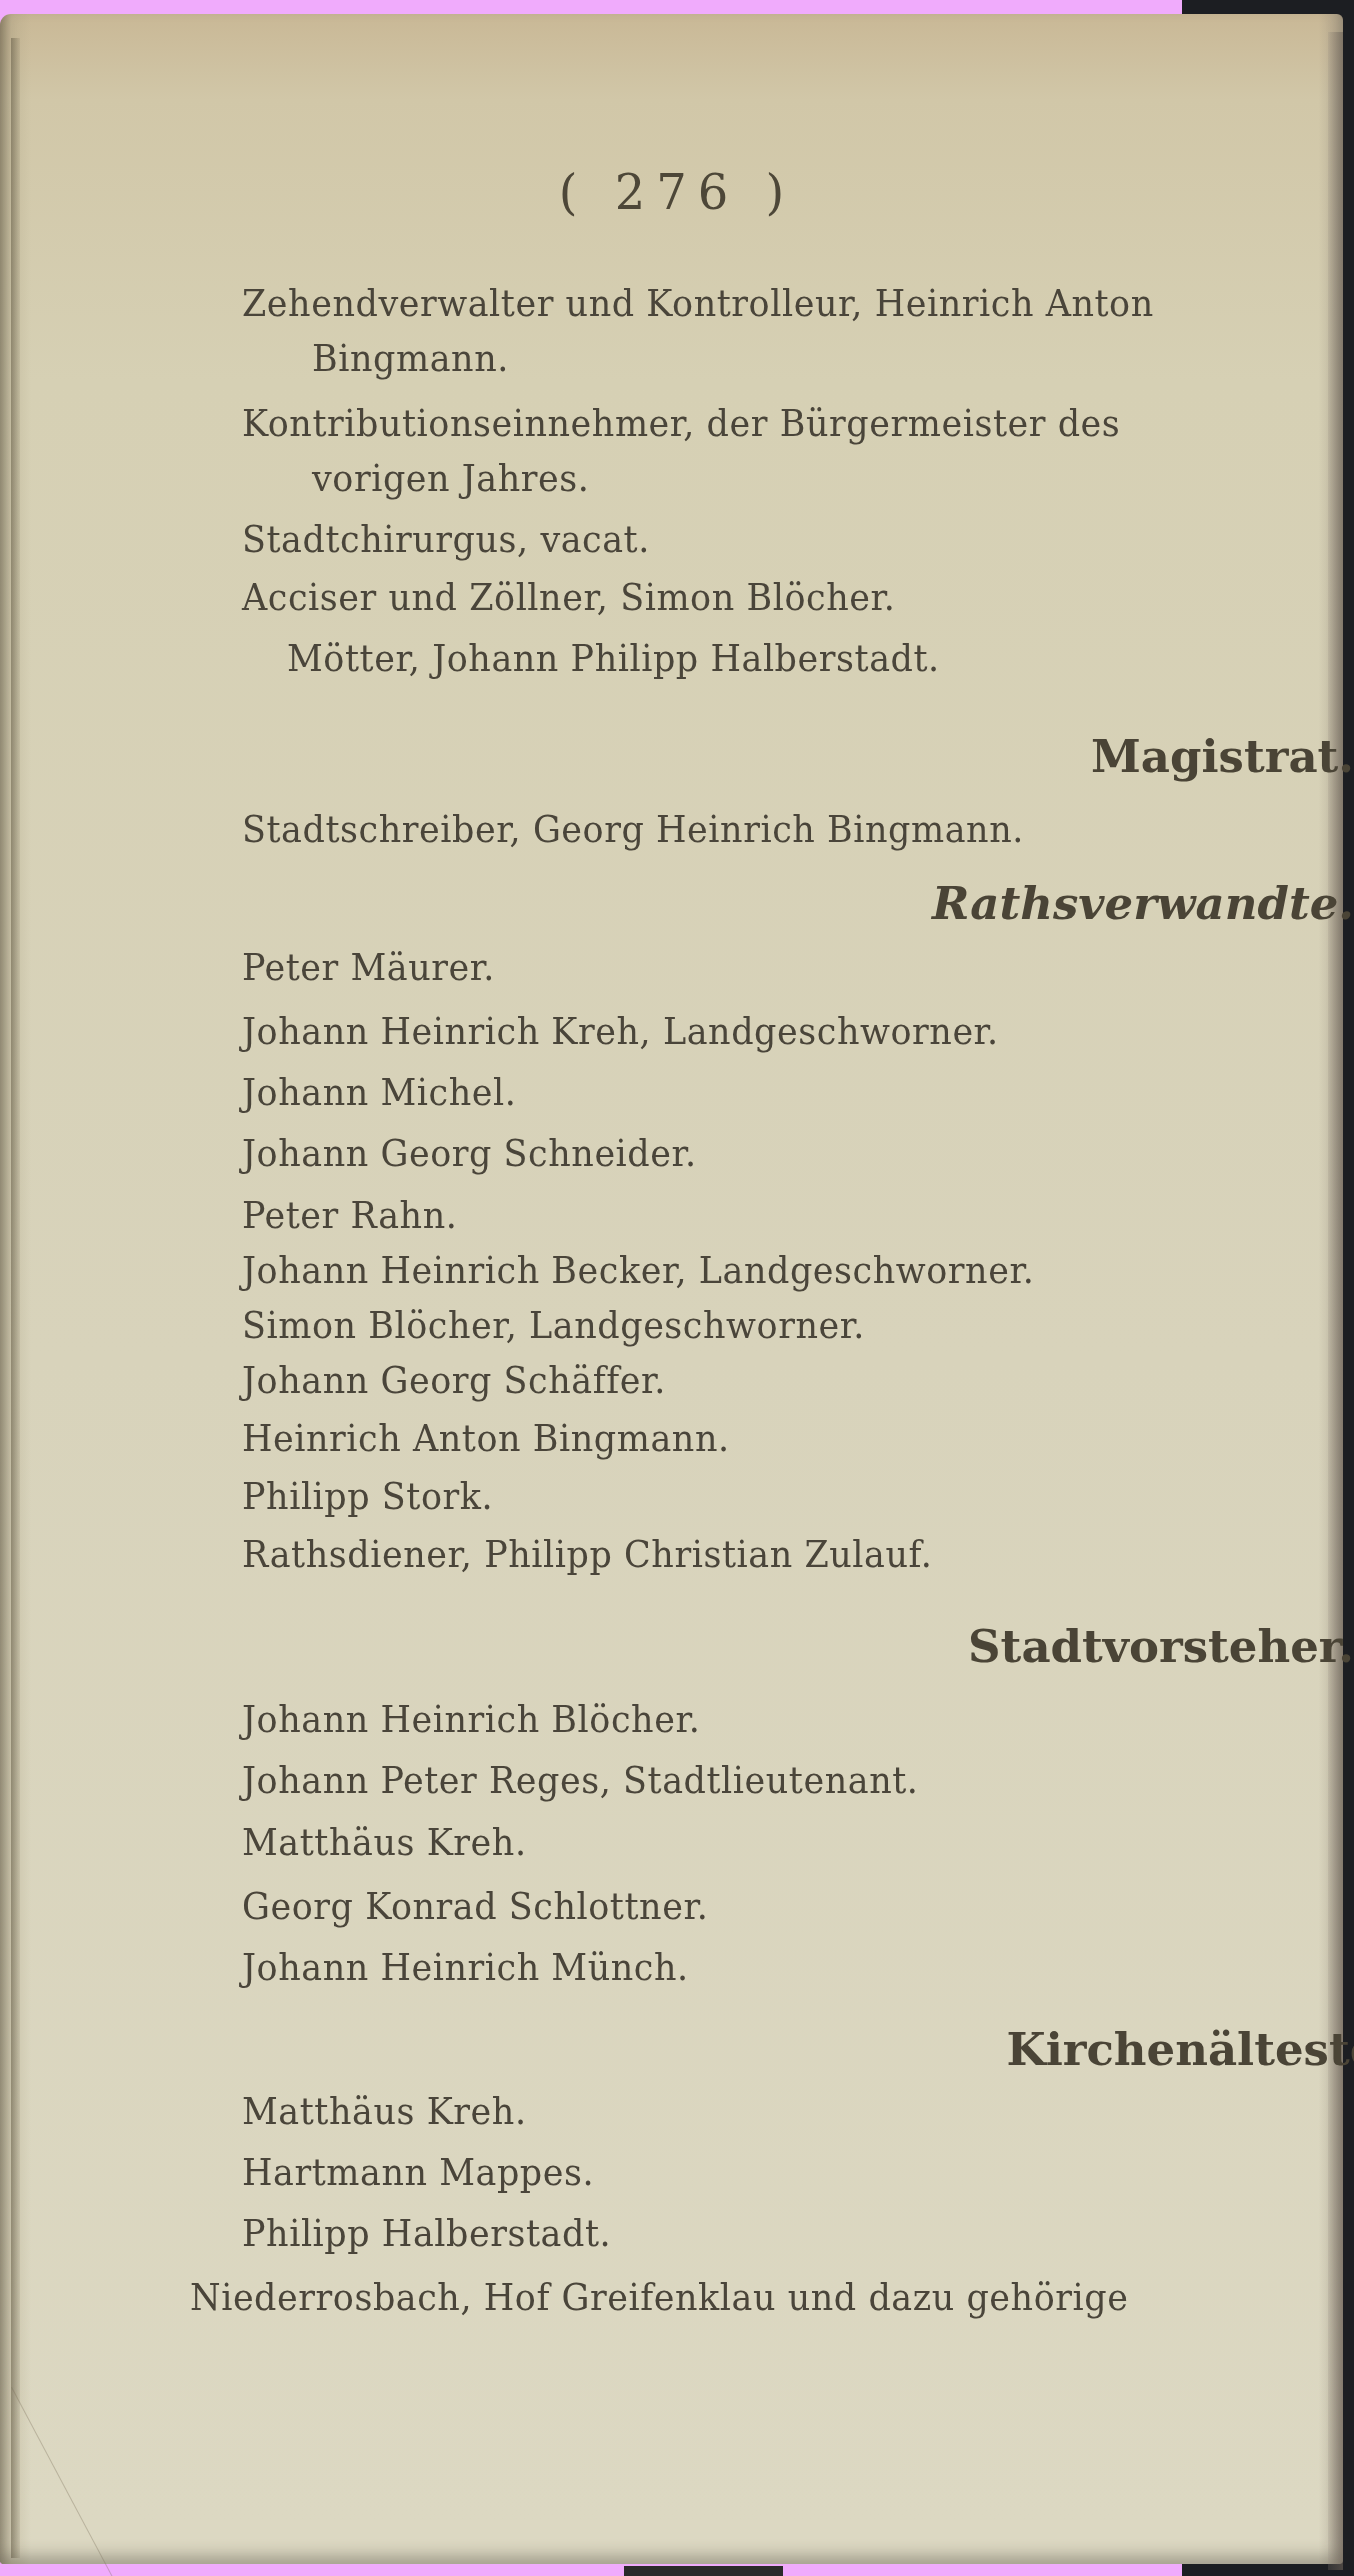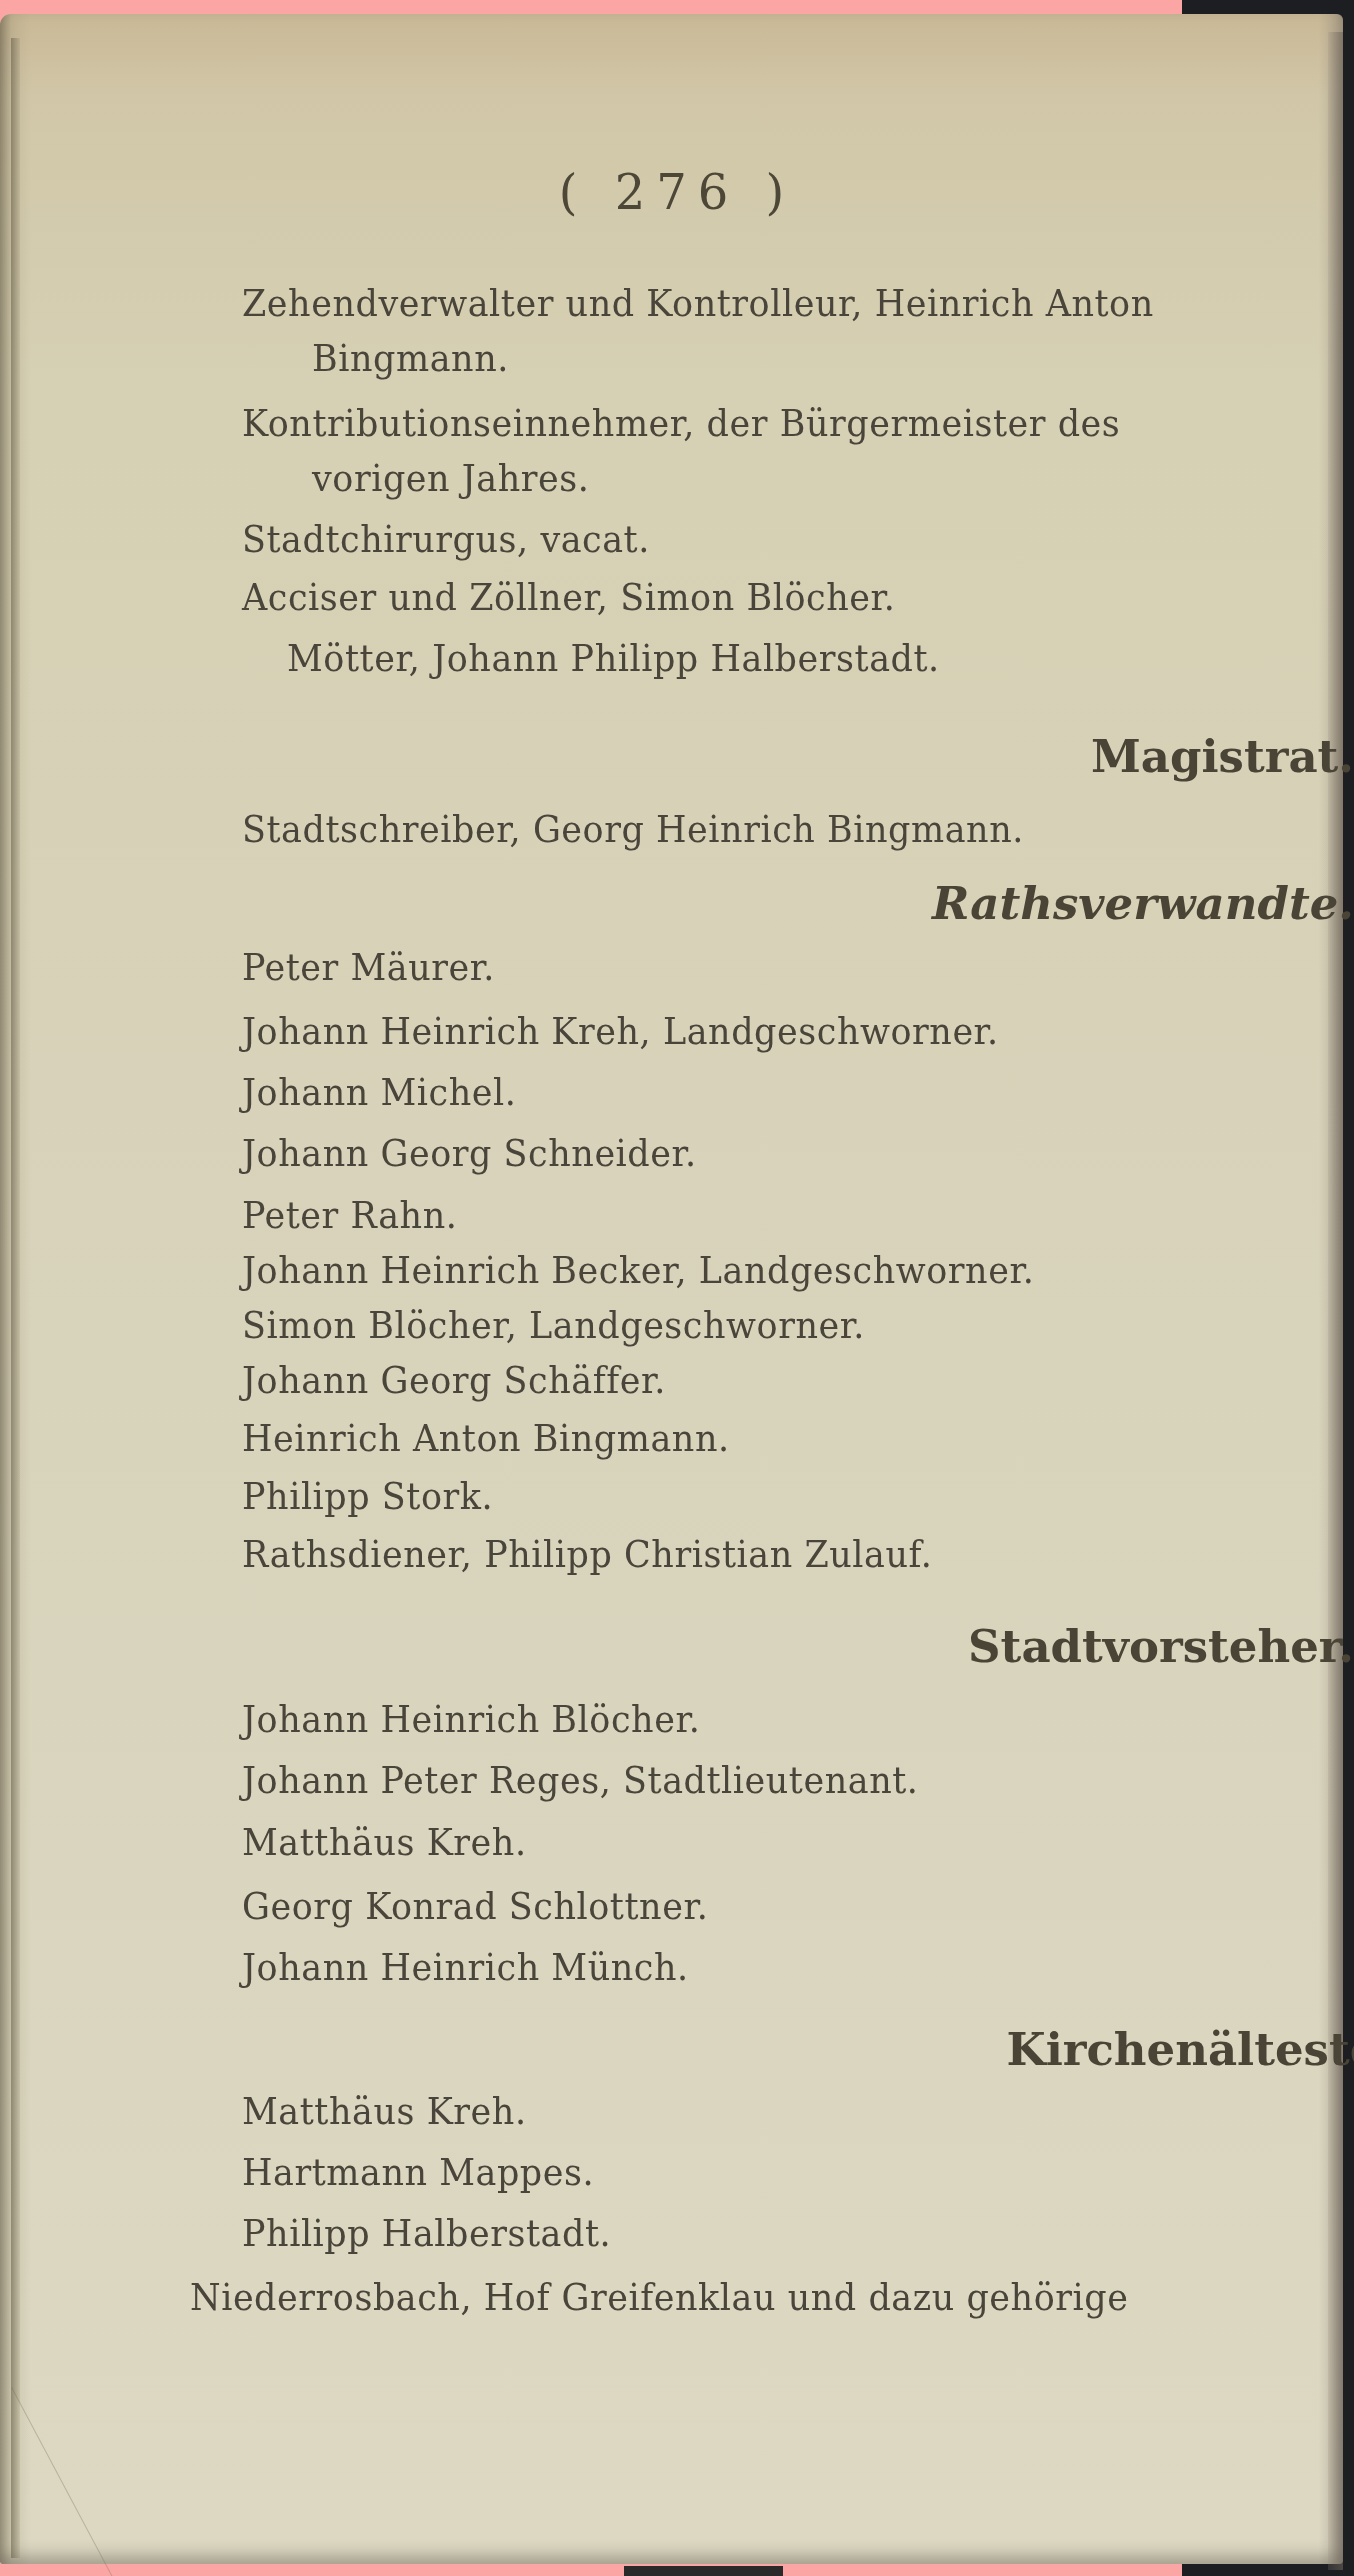--- a/index.html
+++ b/index.html
@@ -7,21 +7,21 @@
       padding: 0;
       width: 1354px;
       height: 2576px;
       background: #1c1e22;
       overflow: hidden;
     }
     .scan {
       position: relative;
       width: 1182px;
       height: 2576px;
-      background: #fca5a5;
+      background: #f0abfc;
     }
     .page {
       position: absolute;
       left: 0;
       top: 13.5px;
       width: 1343px;
       height: 2550px;
       border-radius: 11px 6.1px 3.7px 2.4px;
       background:
         linear-gradient(90deg, rgba(120,110,85,0.55) 0px, rgba(170,160,130,0.35) 11px, rgba(0,0,0,0) 31px),

